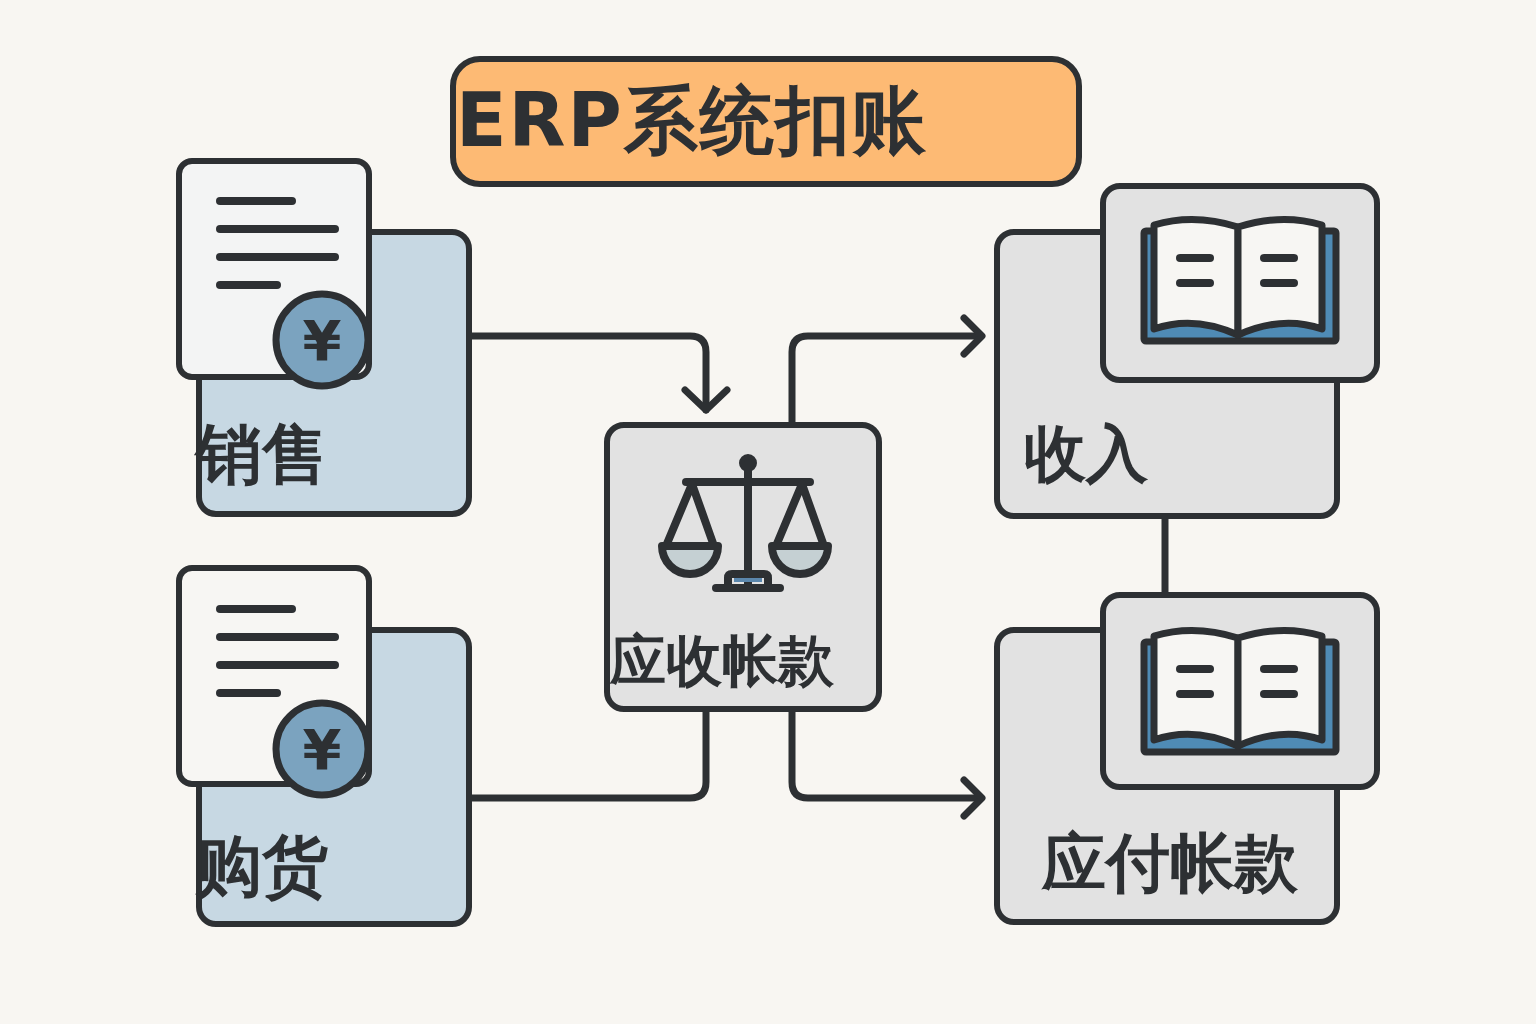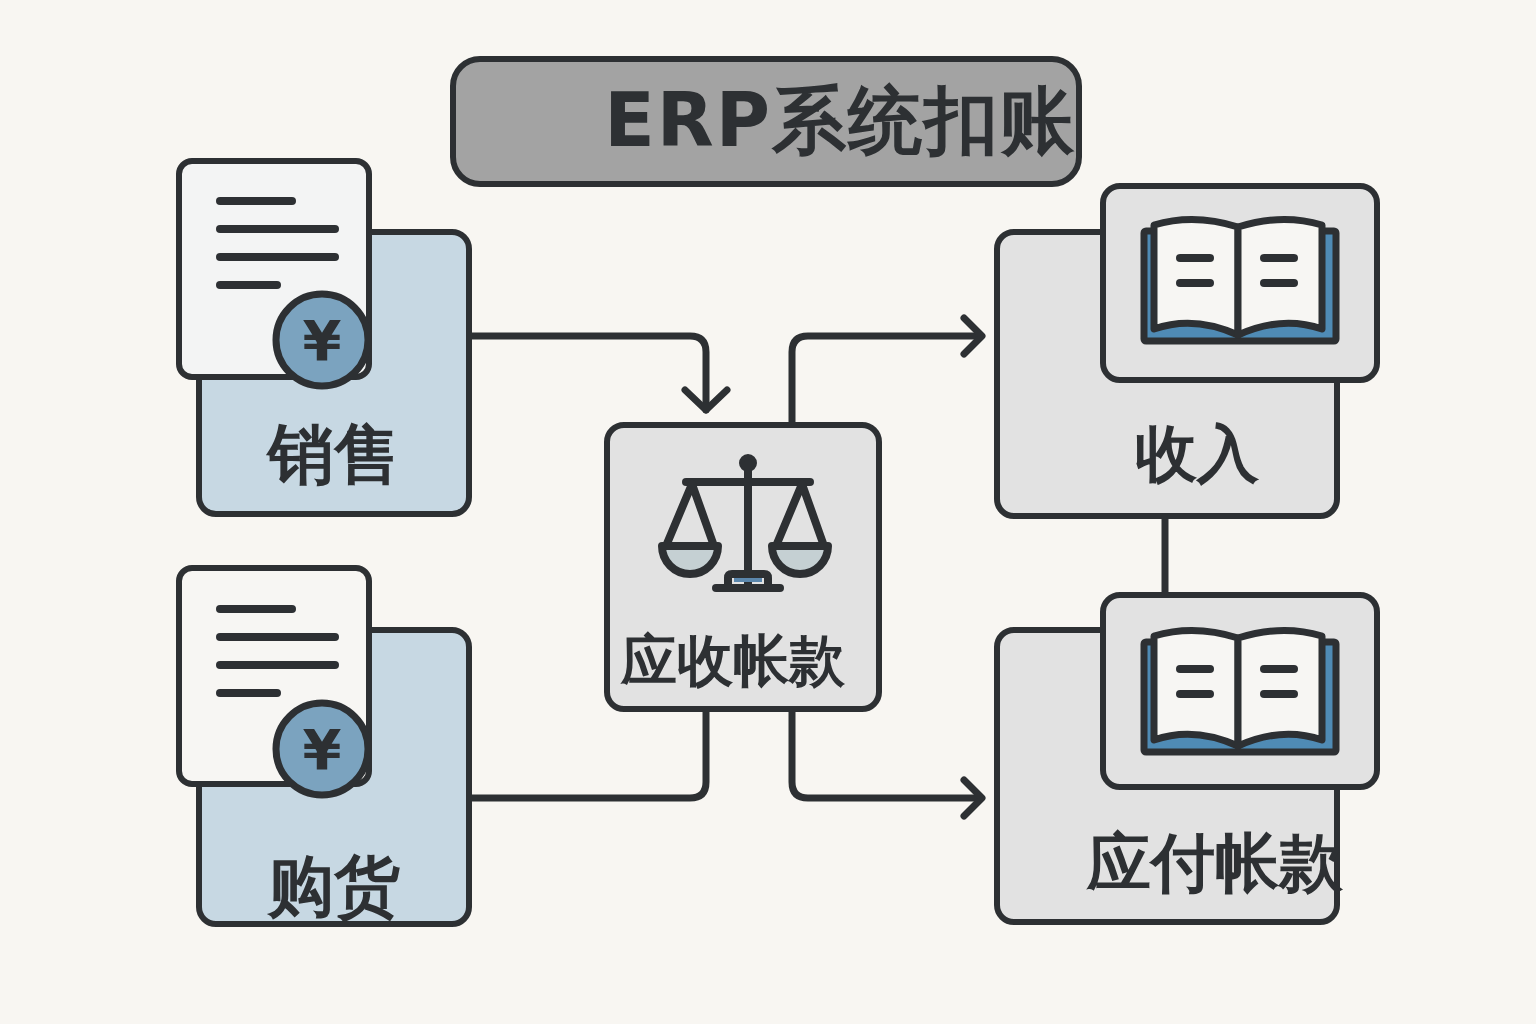--- a/index.html
+++ b/index.html
@@ -9,32 +9,32 @@
     font-family: "DejaVu Sans", "Liberation Sans", sans-serif;
     position: relative;
   }
   .abs { position: absolute; }
   .box {
     position: absolute; box-sizing: border-box;
     border: 6px solid #2d3033; border-radius: 20px;
   }
   .title-box {
     left: 450px; top: 56px; width: 632px; height: 131px;
-    background: #a3a3a3; border-radius: 30px;
-    display: flex; align-items: center; justify-content: flex-end;
+    background: #fdba74; border-radius: 30px;
+    display: flex; align-items: center; justify-content: flex-start;
   }
   .title-text {
     font-size: 74px; font-weight: bold; color: #2d3033; letter-spacing: 2px;
   }
   .card-blue { background: #c7d8e3; }
   .card-gray { background: #e2e2e2; }
   .doc { background: #f3f4f4; border-radius: 16px; }
   .label {
     position: absolute; font-weight: bold; color: #2d3033;
-    text-align: center; white-space: nowrap;
+    white-space: nowrap;
   }
   svg.conn { position: absolute; left: 0; top: 0; pointer-events: none; }
 </style>
 </head>
 <body>
 
 <svg class="conn" width="1536" height="1024">
   <g fill="none" stroke="#2d3033" stroke-width="7" stroke-linecap="round" stroke-linejoin="round">
 
     <path d="M470 336 H690 Q706 336 706 352 V410"></path>
@@ -84,21 +84,21 @@
         <line x1="38" y1="66" x2="153" y2="66"></line>
         <line x1="38" y1="94" x2="153" y2="94"></line>
         <line x1="38" y1="122" x2="95" y2="122"></line>
       </g>
     </svg>
   </div>
   <svg class="abs" style="left:270px;top:697px;" width="104" height="104">
     <circle cx="52" cy="52" r="46" fill="#7ba3bf" stroke="#2d3033" stroke-width="7"></circle>
     <text x="52" y="72" text-anchor="middle" font-size="56" font-weight="bold" fill="#2d3033" font-family="DejaVu Sans, sans-serif">¥</text>
   </svg>
-  <div class="label" style="left:196px;top:822px;width:276px;font-size:66px;margin-top:20px;">购货</div>
+  <div class="label" style="left:196px;top:822px;width:276px;font-size:66px;">购货</div>
 </div>
 
 <div class="box card-gray" style="left:604px;top:422px;width:278px;height:290px;">
   <svg class="abs" style="left:46px;top:22px;" width="180" height="150">
     <g stroke="#2d3033" stroke-width="8" stroke-linecap="round" stroke-linejoin="round" fill="none">
       <circle cx="92" cy="13" r="5" fill="#2d3033"></circle>
       <line x1="92" y1="13" x2="92" y2="136"></line>
       <line x1="30" y1="32" x2="154" y2="32"></line>
       <path d="M36 34 L10 96 M36 34 L58 96"></path>
       <path d="M146 34 L120 96 M146 34 L168 96"></path>

